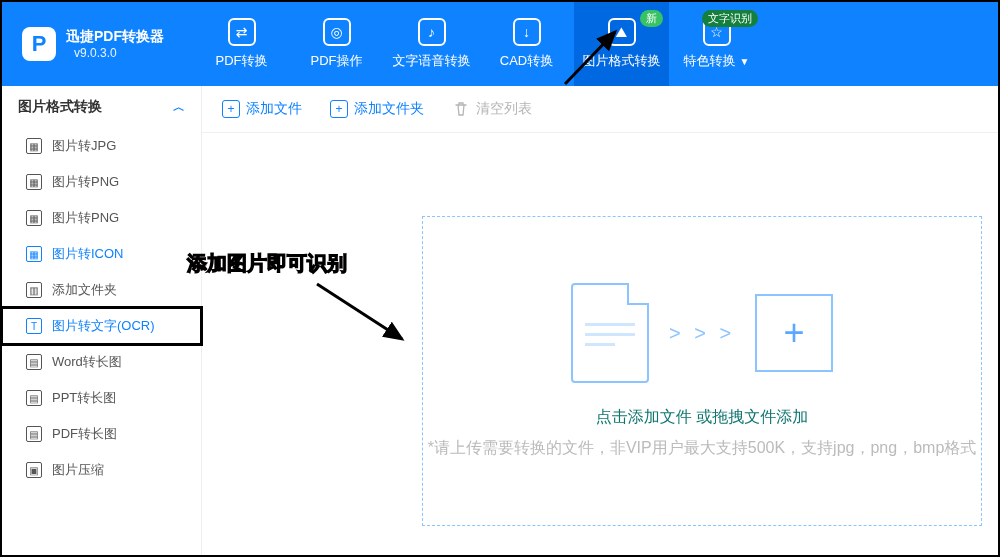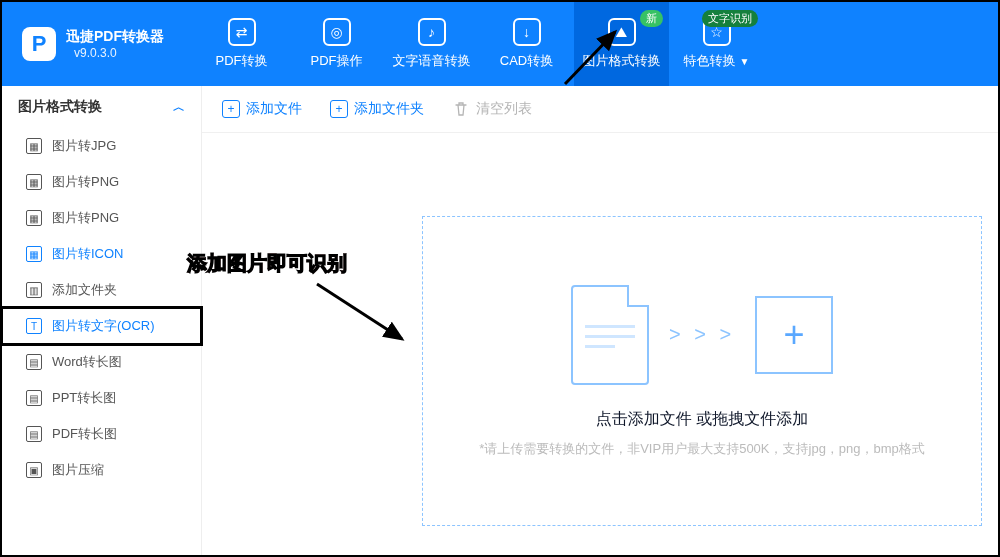--- a/index.html
+++ b/index.html
@@ -98,22 +98,22 @@
   }
   .doc-lines { position:absolute; left:12px; top:38px; right:12px; }
   .doc-lines span { display:block; height:3px; background:#cfe6ff; margin-bottom:7px; }
   .doc-lines span:last-child { width:60%; }
   .arrows { color:#8cc4ff; font-size:20px; letter-spacing:4px; }
   .plus-box {
     width:78px; height:78px; border:2px solid #8cc4ff;
     display:flex; align-items:center; justify-content:center;
     color:#5aa8ff; font-size:36px; font-weight:200;
   }
-  .dz-title { font-size:16px; color:#0f172a; margin-bottom:10px;text-align:right; }
-  .dz-hint { font-size:13px; color:#bbb; }
+  .dz-title { font-size:16px; color:#0f766e; margin-bottom:10px;text-align:right; }
+  .dz-hint { font-size:16px; color:#bbb; }
 
   .anno-text {
     position:absolute; left:185px; top:248px;
     font-size:20px; font-weight:bold;
     color:#ef4444;
     -webkit-text-stroke: 1.2px #000;
   }
   .arrow-svg { position:absolute; pointer-events:none; }
 </style>
 </head>

